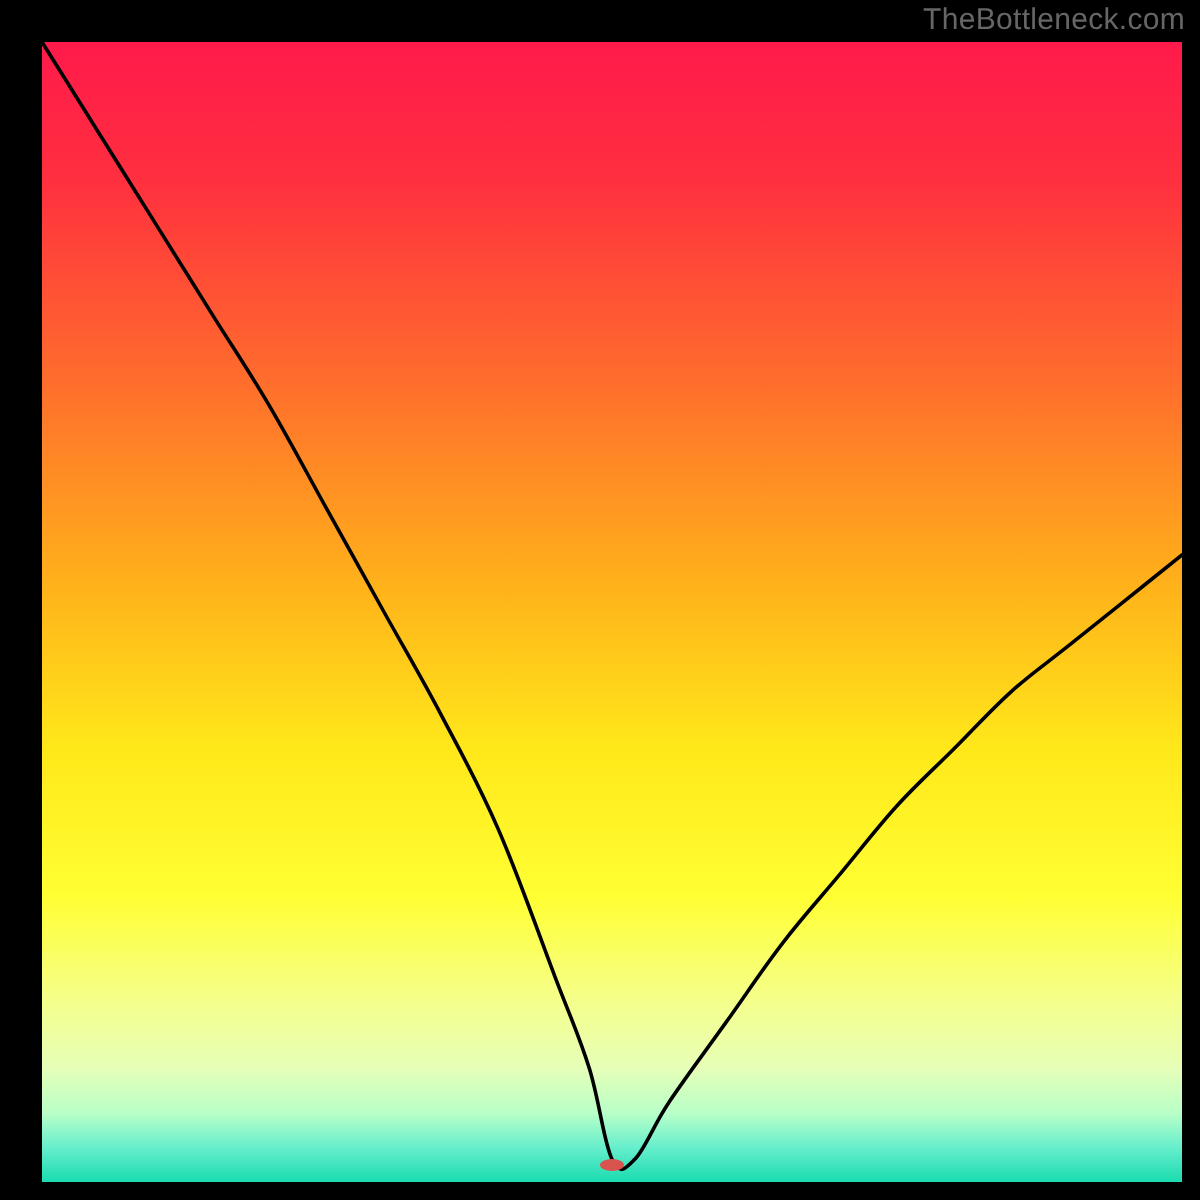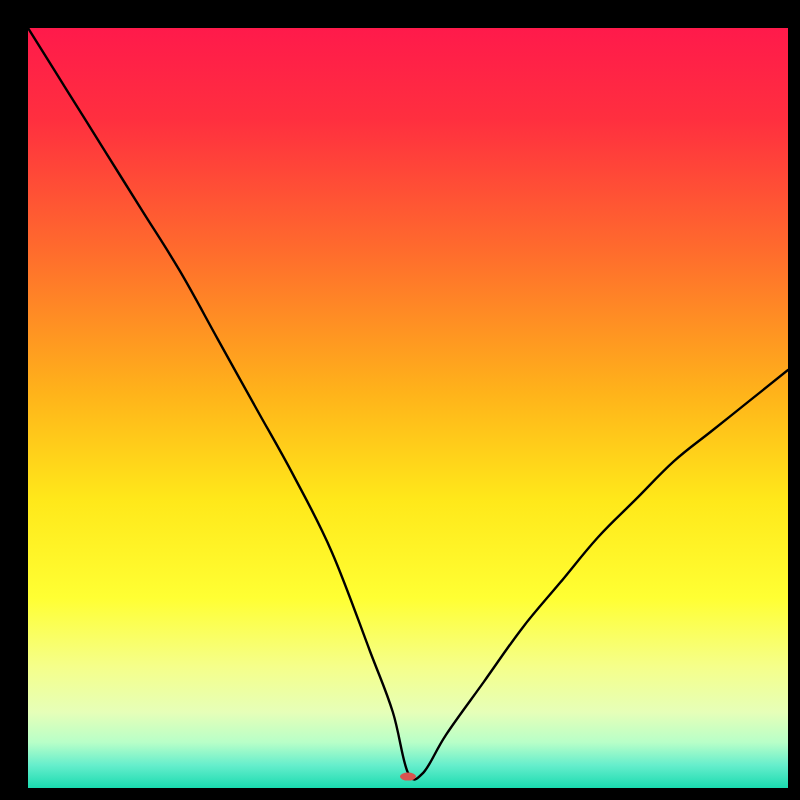--- a/index.html
+++ b/index.html
@@ -37,20 +37,21 @@
   .plot svg {
     display: block;
     width: 760px;
     height: 760px;
   }
 </style>
 </head>
 <body>
 
 <div class="outer">
+  <div class="watermark">TheBottleneck.com</div>
   <div class="plot">
     <svg viewBox="0 0 760 760" preserveAspectRatio="none">
       <defs>
         <linearGradient id="bg-grad" x1="0" y1="0" x2="0" y2="1">
             <stop offset="0%" stop-color="#ff1a4b"></stop>
             <stop offset="12%" stop-color="#ff2f3f"></stop>
             <stop offset="30%" stop-color="#ff6e2c"></stop>
             <stop offset="48%" stop-color="#ffb31a"></stop>
             <stop offset="62%" stop-color="#ffe81a"></stop>
             <stop offset="75%" stop-color="#ffff33"></stop>

